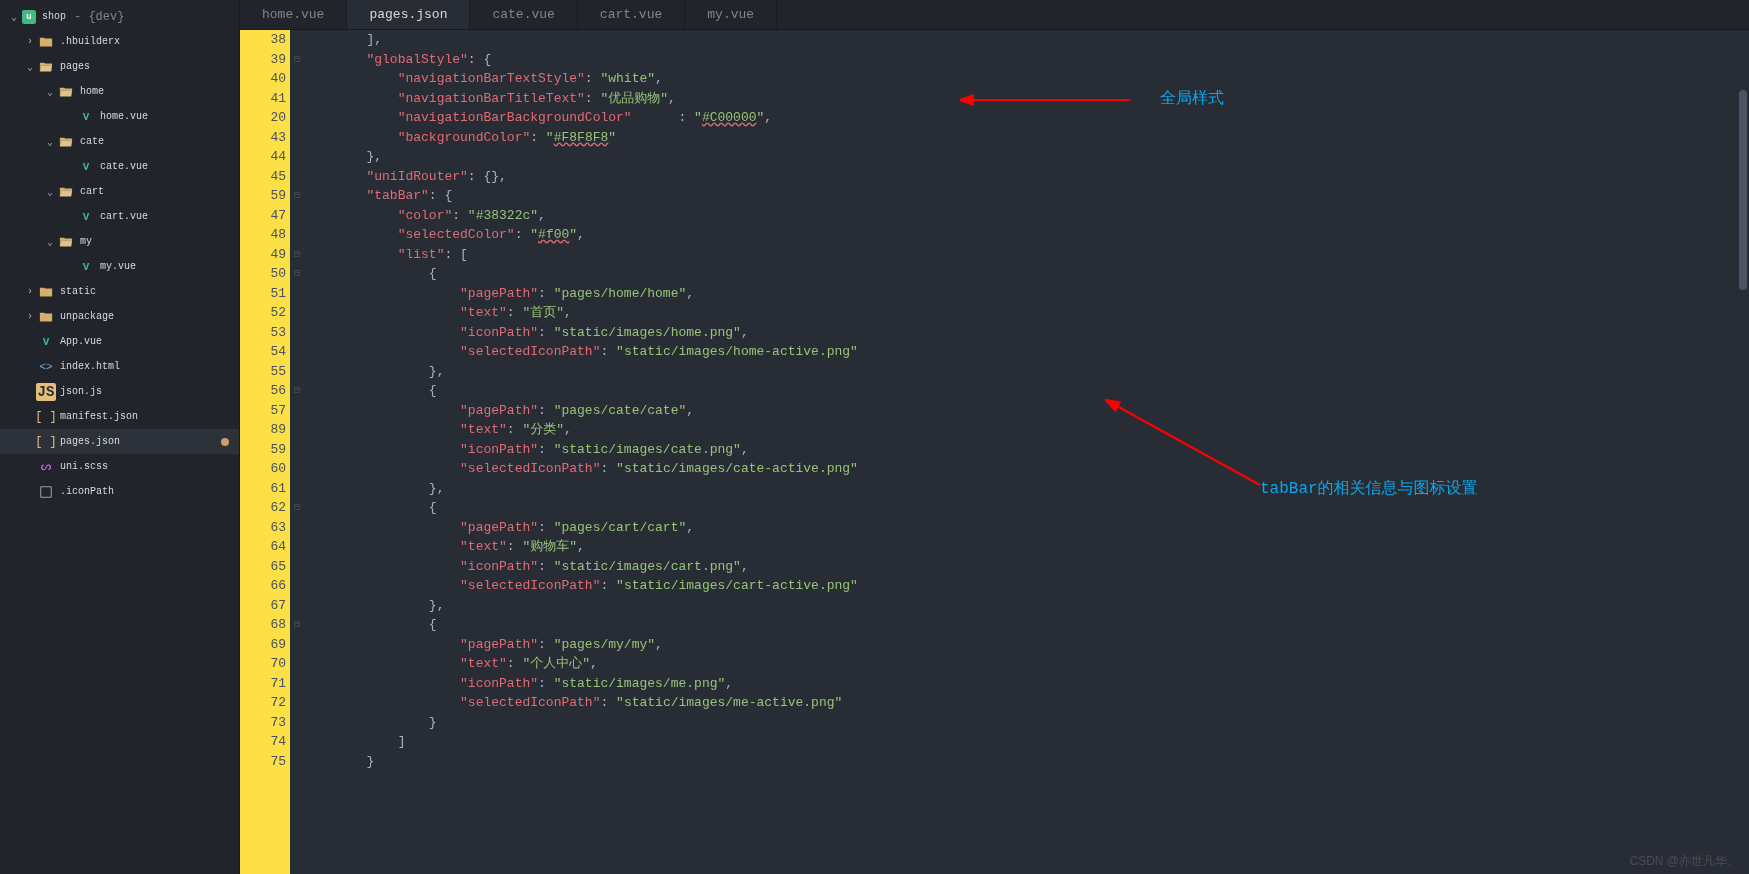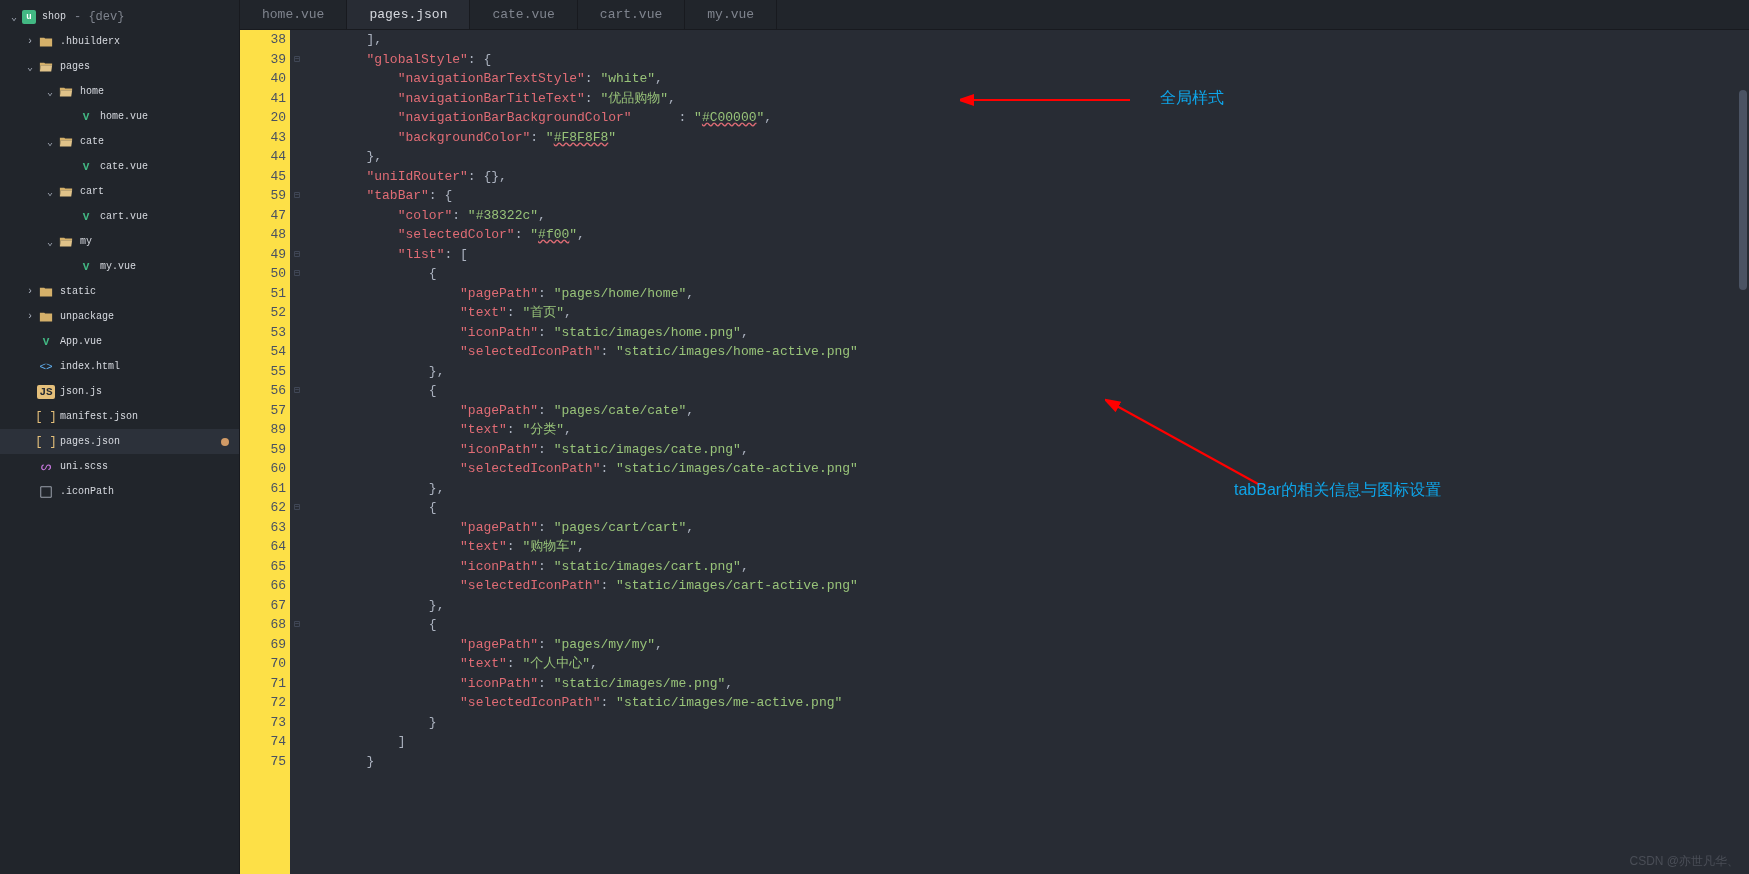--- a/index.html
+++ b/index.html
@@ -280,21 +280,21 @@
       <div class="tree-item indent-1">
         <span class="chevron"></span>
         <span class="icon">
           <span style="color:#61afef;font-size:11px;">&lt;&gt;</span>
         </span>
         <span class="tree-label">index.html</span>
       </div>
       <div class="tree-item indent-1">
         <span class="chevron"></span>
         <span class="icon">
-          <span style="background:#e5c07b;color:#282c34;font-size:11px;font-weight:bold;padding:1px 2px;border-radius:2px;">JS</span>
+          <span style="background:#e5c07b;color:#282c34;font-size:14px;font-weight:bold;padding:1px 2px;border-radius:2px;">JS</span>
         </span>
         <span class="tree-label">json.js</span>
       </div>
       <div class="tree-item indent-1">
         <span class="chevron"></span>
         <span class="icon">
           <span style="color:#e5c07b;font-size:12px;">[ ]</span>
         </span>
         <span class="tree-label">manifest.json</span>
       </div>
@@ -427,19 +427,19 @@
     <div class="annotation" style="left:920px; top:58px;">全局样式</div>
 
     <svg class="arrow" style="left:865px; top:365px;" width="160" height="100">
       <defs>
           <marker id="ah2" markerWidth="10" markerHeight="10" refX="2" refY="3" orient="auto">
             <path d="M0,0 L0,6 L9,3 z" fill="#ff0000"></path>
           </marker>
         </defs>
       <line x1="155" y1="90" x2="10" y2="10" stroke="#ff0000" stroke-width="2" marker-end="url(#ah2)"></line>
     </svg>
-    <div class="annotation" style="left:994px; top:450px;">tabBar的相关信息与图标设置</div>
+    <div class="annotation" style="left:1020px; top:450px;font-family:Liberation Mono, monospace;">tabBar的相关信息与图标设置</div>
   </div>
   <div class="scrollbar-v">
     <div class="scrollbar-thumb"></div>
   </div>
   <div class="watermark">CSDN @亦世凡华、</div>
 </div>
 
 </body></html>

